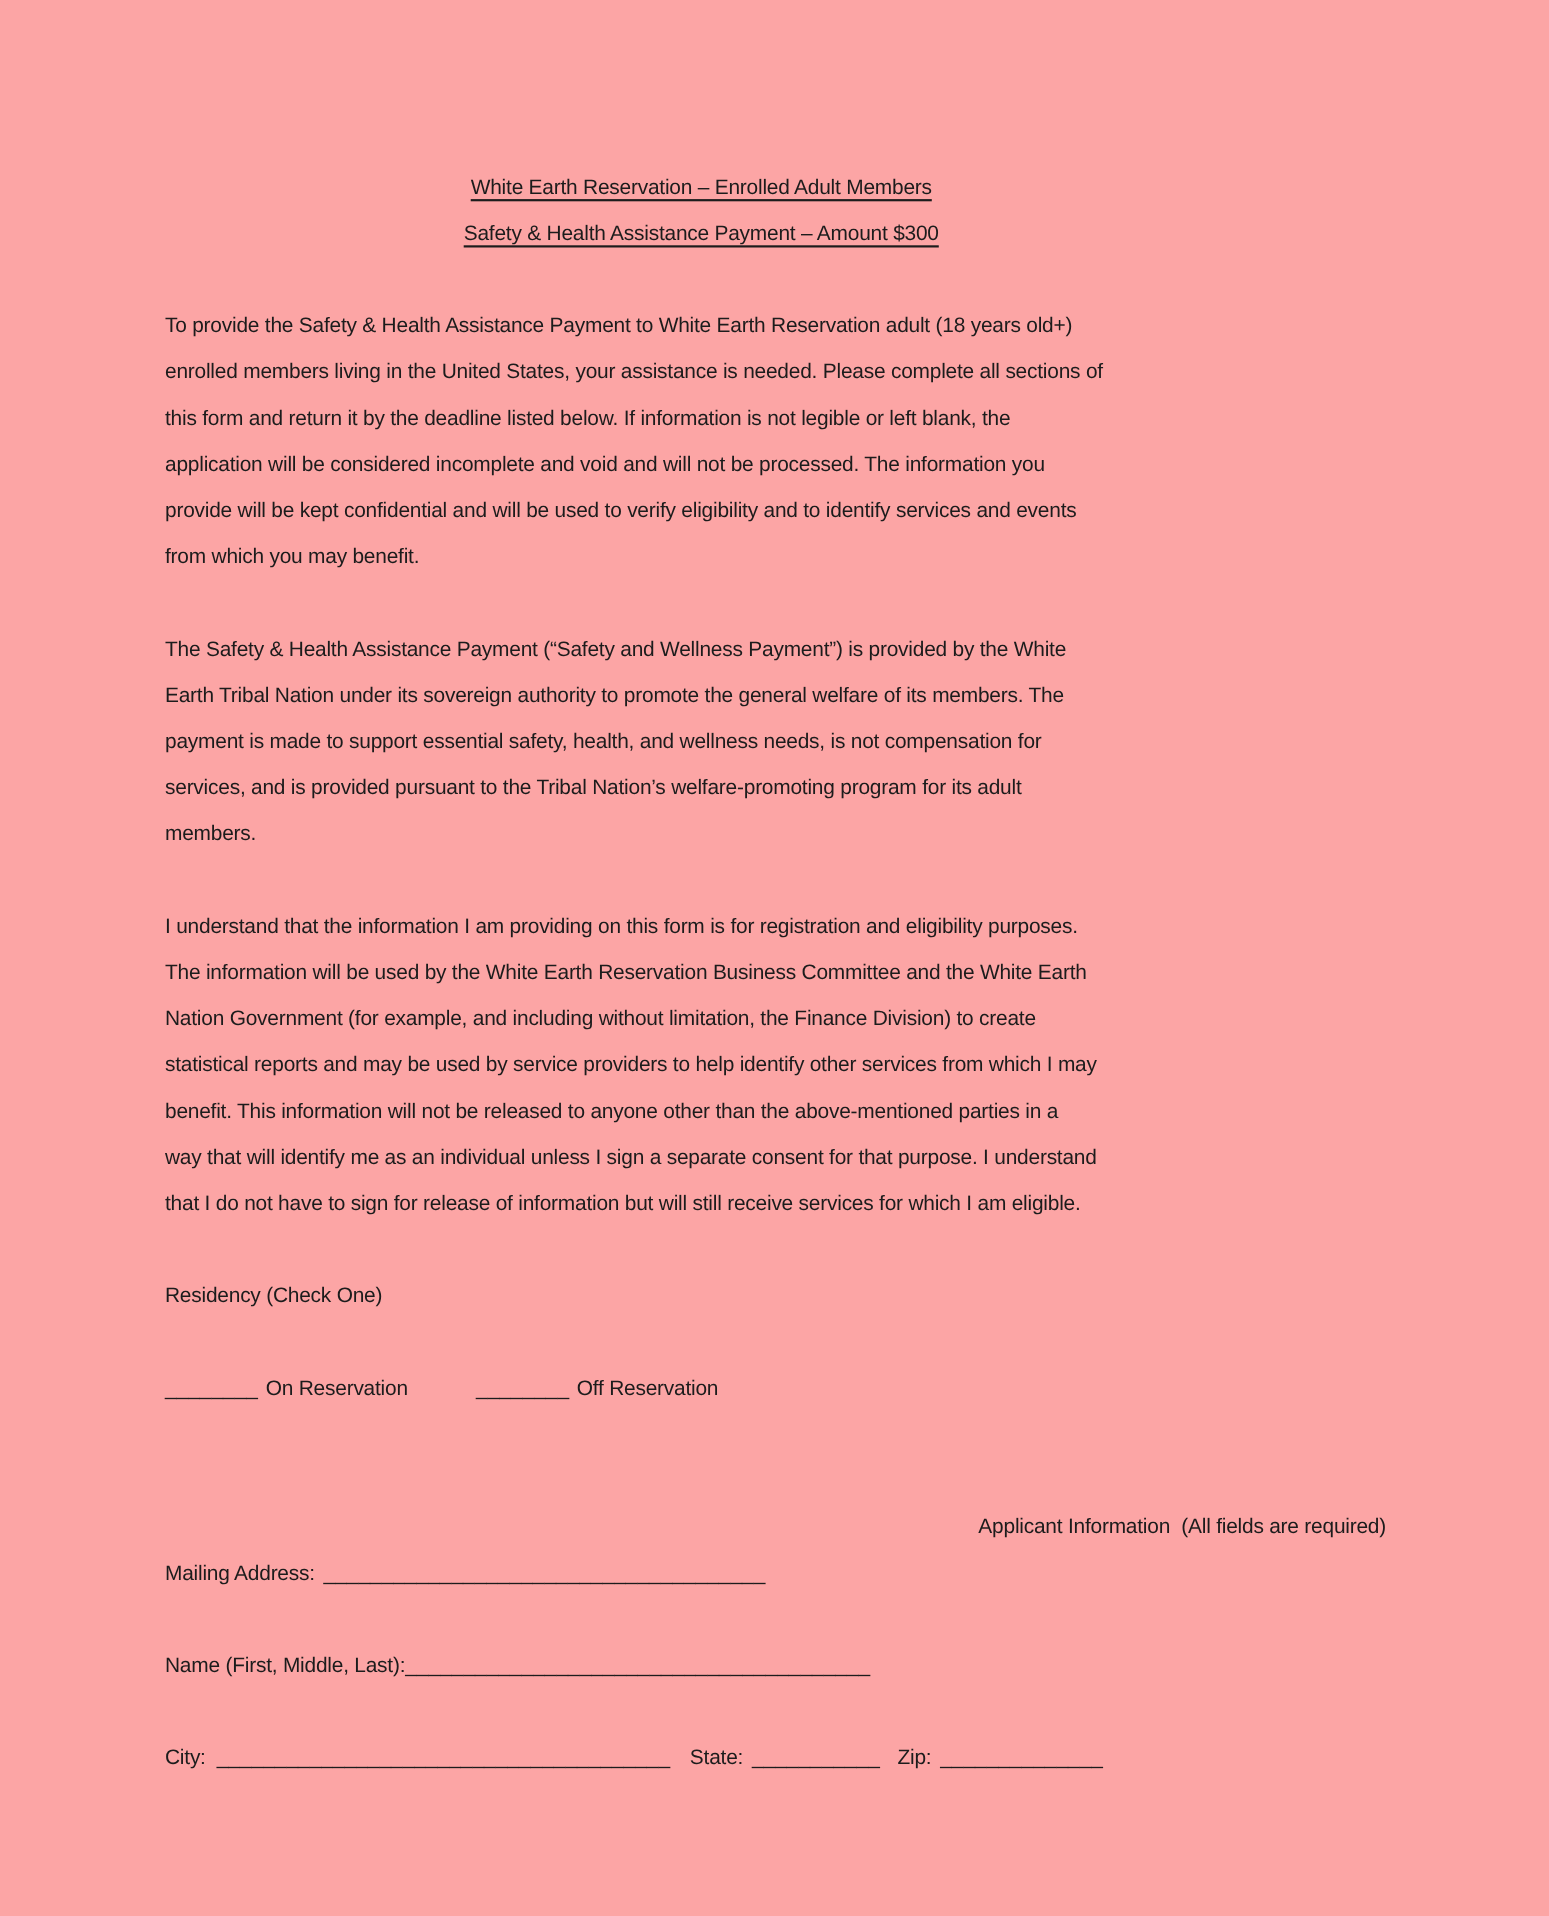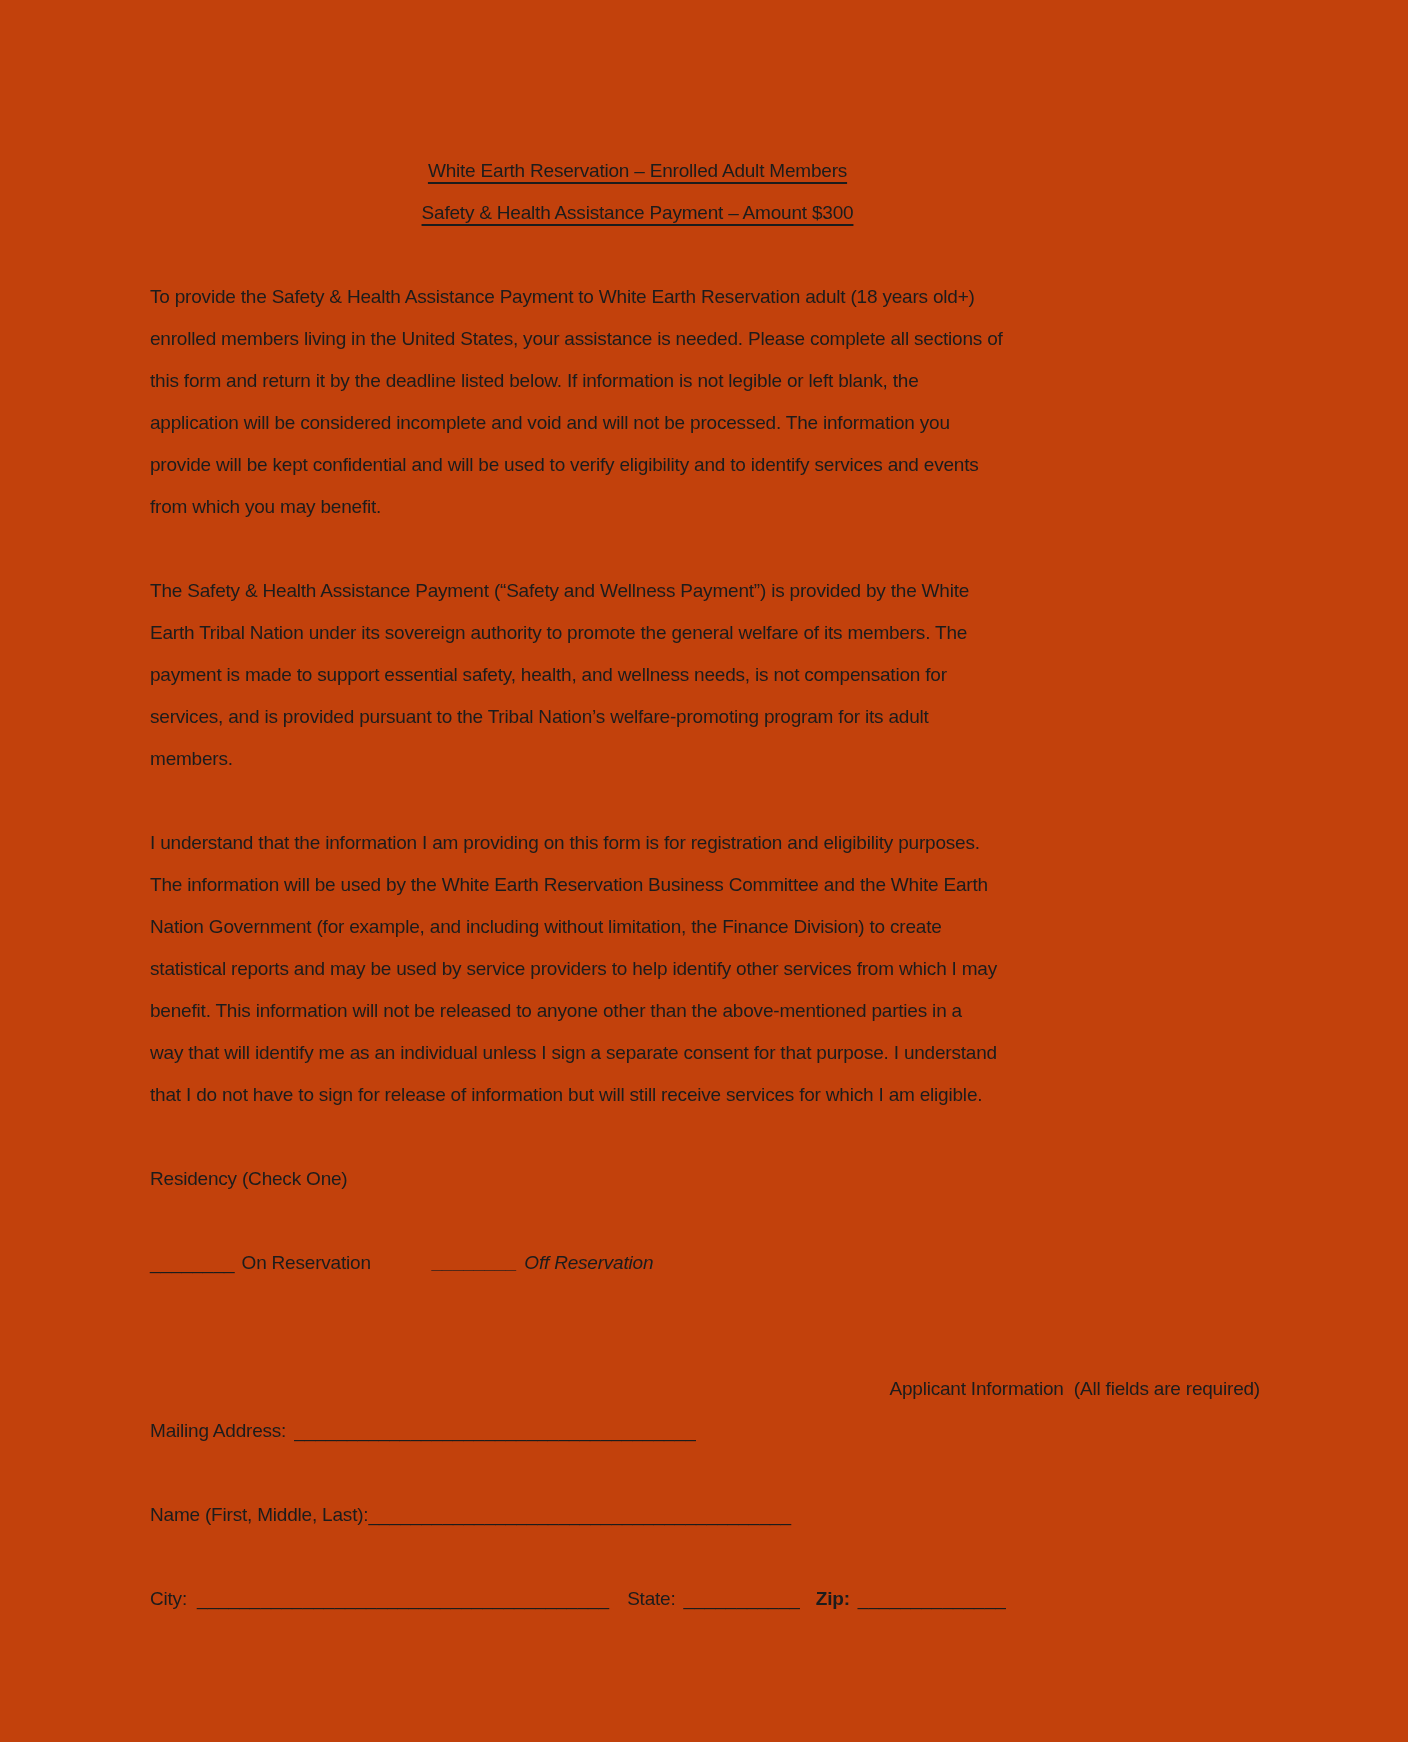--- a/index.html
+++ b/index.html
@@ -10,21 +10,21 @@
   body {
     width: 1408px;
     height: 1742px;
     font-family: "Liberation Sans", sans-serif;
     color: #1c1c1c;
     overflow: hidden;
   }
   .page {
     width: 1408px;
     height: 1742px;
-    background: #c2410c;
+    background: #fca5a5;
     box-sizing: border-box;
   }
   .content {
     padding: 150px 0 0 150px;
     width: 1110px;
     font-size: 19px;
     line-height: 42px;
     letter-spacing: -0.2px;
   }
   .title-block {
@@ -47,25 +47,25 @@
   .applicant-heading {
     margin-top: 84px;
     text-align: right;
   }
   .mailing-line {
     margin-top: 0;
   }
   .field-line {
     white-space: nowrap;
   }
-  .res-opt-2 { margin-left: 62px; font-style: italic; }
+  .res-opt-2 { margin-left: 62px; }
   .opt-label { margin-left: 7px; }
   .gap8  { margin-left: 8px; }
   .gap10 { margin-left: 10px; }
-  .gap16 { margin-left: 16px; font-weight: bold; }
+  .gap16 { margin-left: 16px; }
   .gap18 { margin-left: 18px; margin-top: 32px; }
   .blank {
     color: #1c1c1c;
     letter-spacing: 0;
   }
 </style>
 </head>
 <body>
 
 <div class="page">

